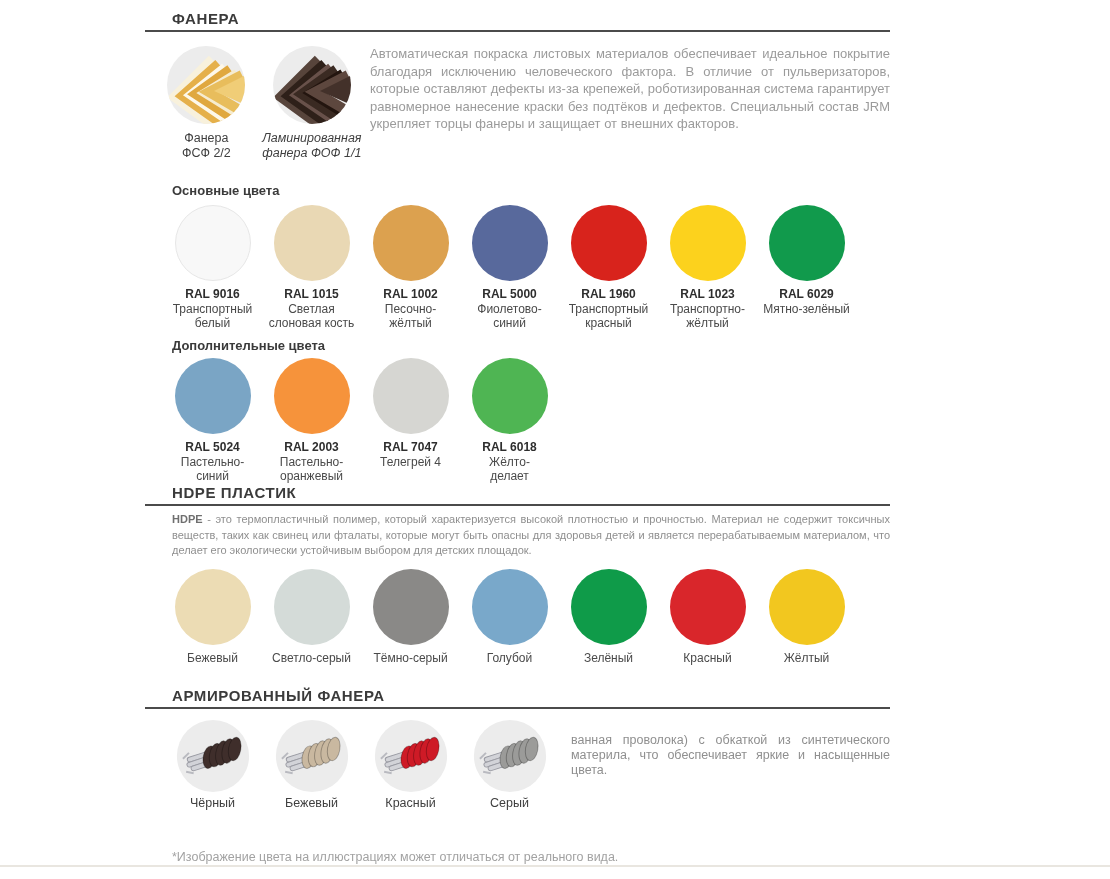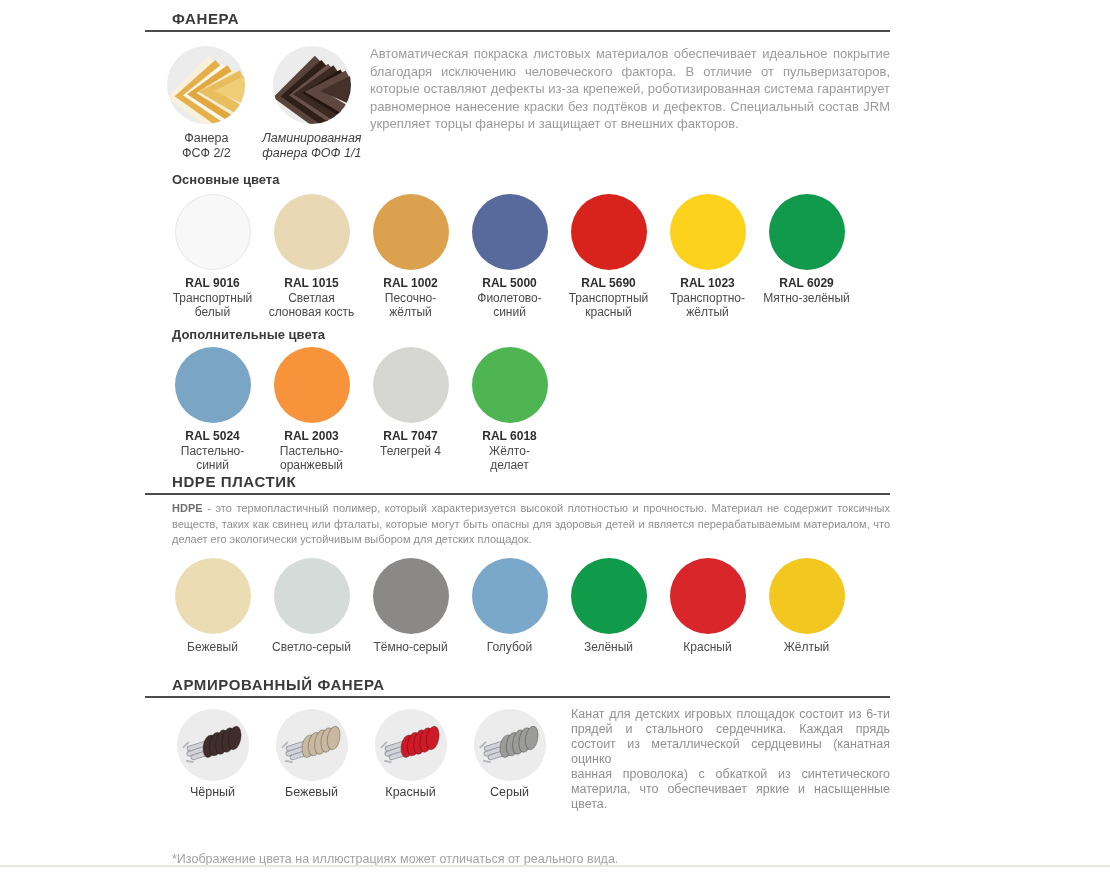--- a/index.html
+++ b/index.html
@@ -17,21 +17,21 @@
   .fanera-body { display:flex; margin-top:13px; }
   .plywood-figs { width:225px; flex:none; display:flex; padding-left:14px; }
   .fig { text-align:center; }
   .fig-fsf { width:96px; }
   .fig-fof { width:118px;font-style:italic; }
   .fig svg { width:80px; height:80px; display:block; margin:0 auto; }
   .fig-label { margin-top:6px; font-size:12.5px; line-height:15px; color:#3f3f3f; white-space:pre-line; }
   .para { text-align:justify; color:#9b9b9b; font-size:13px; line-height:17.5px; }
   .fanera-para { flex:1; }
 
-  .group-label { font-size:13px; color:#3a3a3a; padding-left:27px; margin-top:11px; font-weight:600; }
+  .group-label { font-size:13px; color:#3a3a3a; padding-left:27px; margin-top:22px; font-weight:600; }
 
   
   .swatch-row { display:flex; padding-left:18px; margin-top:7px; }
   .col { width:99px; flex:none; text-align:center; }
   .dot { width:76px; height:76px; border-radius:50%; margin:0 auto 6px auto;
          border:1px solid transparent; }
   .code { font-size:12px; font-weight:bold; color:#2e2e2e; line-height:14px; }
   .cname { font-size:12px; color:#4a4a4a; line-height:14px; white-space:pre-line; margin-top:1px;text-align:center; }
 
   
@@ -130,21 +130,21 @@
 жёлтый</div>
       </div>
       <div class="col">
         <div class="dot" style="background-color: rgb(88, 105, 156);"></div>
         <div class="code">RAL 5000</div>
         <div class="cname">Фиолетово-
 синий</div>
       </div>
       <div class="col">
         <div class="dot" style="background-color: rgb(216, 35, 28);"></div>
-        <div class="code">RAL 5690</div>
+        <div class="code">RAL 1960</div>
         <div class="cname">Транспортный
 красный</div>
       </div>
       <div class="col">
         <div class="dot" style="background-color: rgb(252, 210, 29);"></div>
         <div class="code">RAL 1023</div>
         <div class="cname">Транспортно-
 жёлтый</div>
       </div>
       <div class="col">
@@ -312,20 +312,20 @@
                 <ellipse cx="50" cy="40" rx="6.5" ry="13" transform="rotate(28 50 40)"></ellipse>
                 <ellipse cx="57" cy="40" rx="6.5" ry="13" transform="rotate(28 57 40)"></ellipse>
                 <ellipse cx="64" cy="40" rx="6.5" ry="12.5" transform="rotate(28 64 40)"></ellipse>
               </g>
             </g>
           </svg>
           <div class="rope-label">Серый</div>
         </div>
 
       </div>
-      <p class="rope-para"><span>Канат для детских игровых площадок состоит из 6-ти прядей и стального сердечника. Каждая прядь состоит из металлической сердцевины (канатная оцинко</span><br><span>ванная проволока) с обкаткой из синтетического материла, что обеспечивает яркие и насыщенные цвета.</span></p>
+      <p class="rope-para"><br><span>ванная проволока) с обкаткой из синтетического материла, что обеспечивает яркие и насыщенные цвета.</span></p>
     </div>
   </section>
 
   <p class="footnote">*Изображение цвета на иллюстрациях может отличаться от реального вида.</p>
 </div>
 
 <div class="bottom-line"></div>
 
 </body></html>

